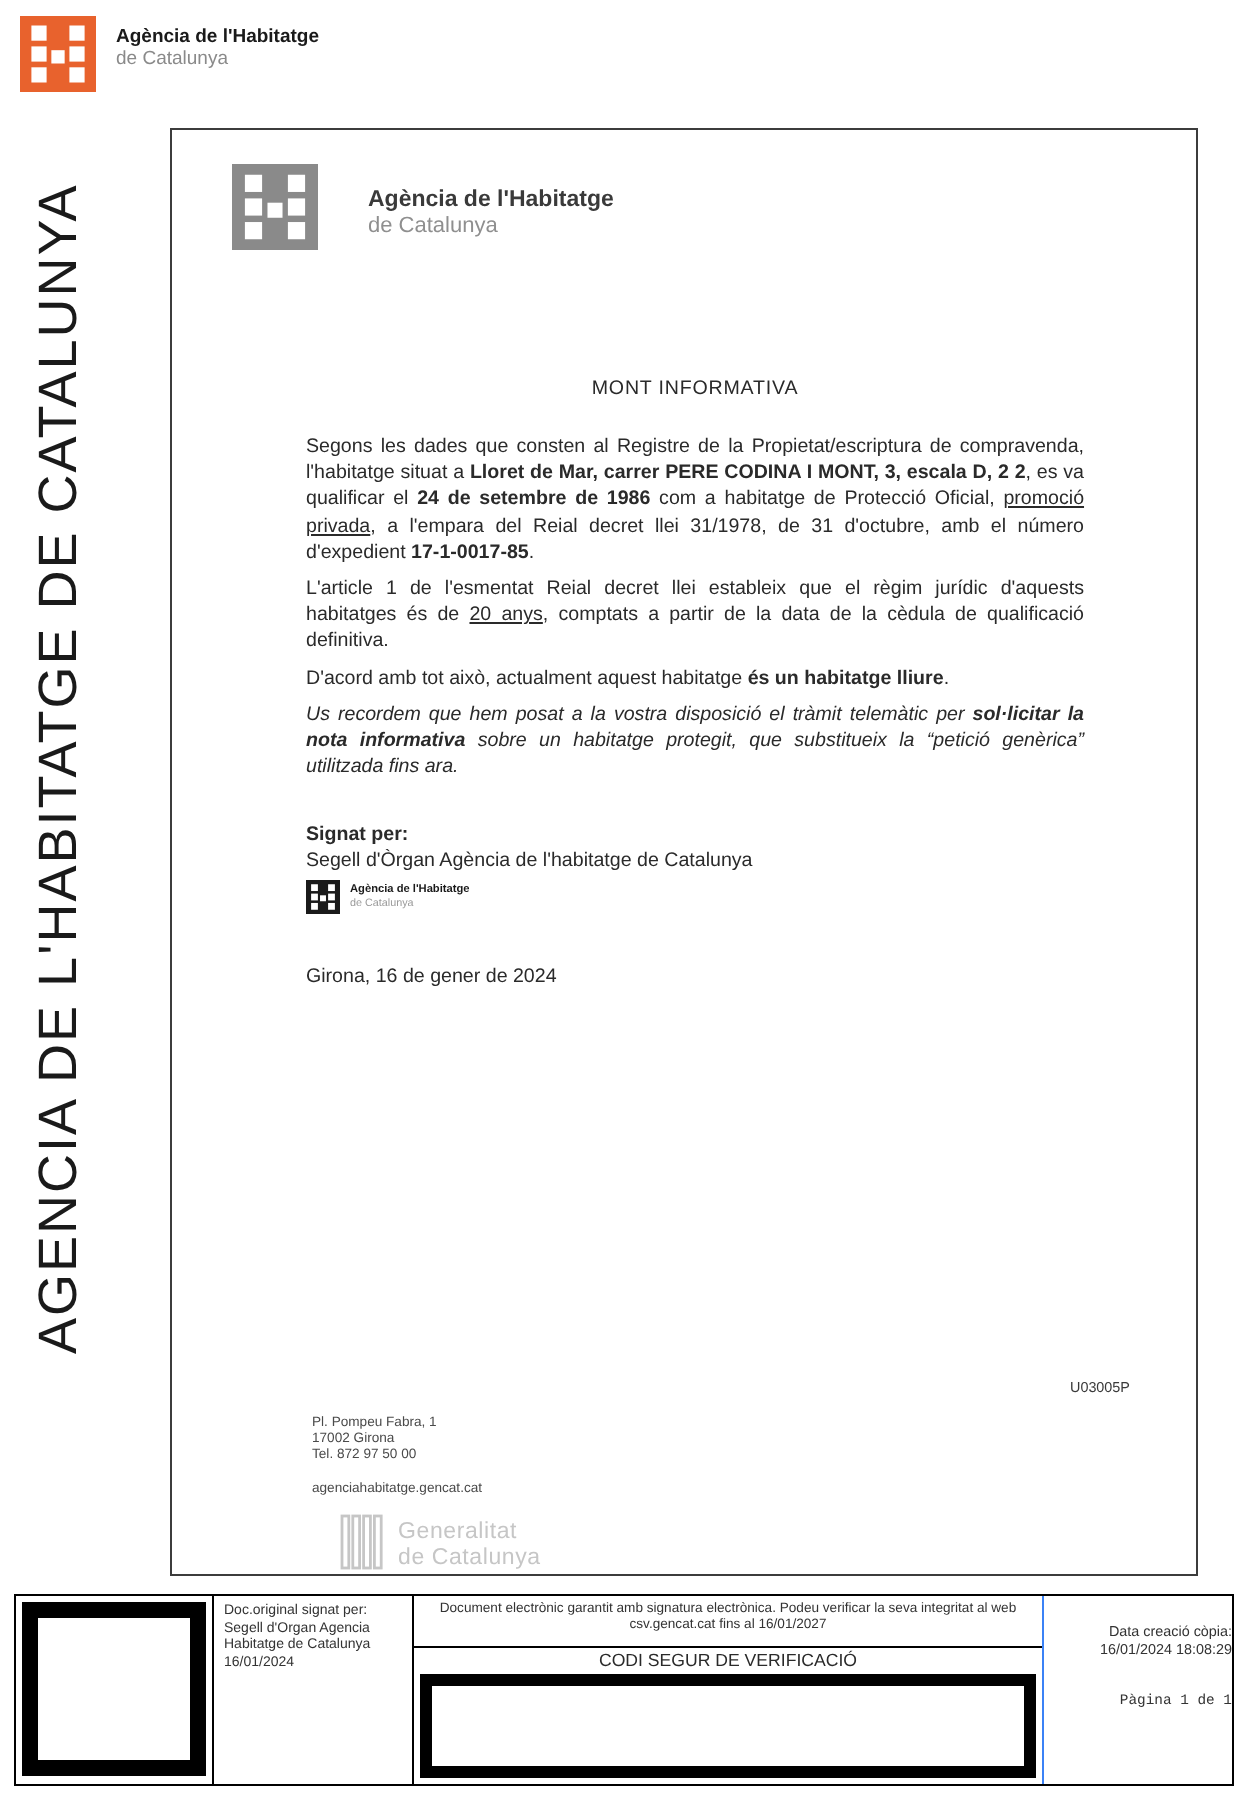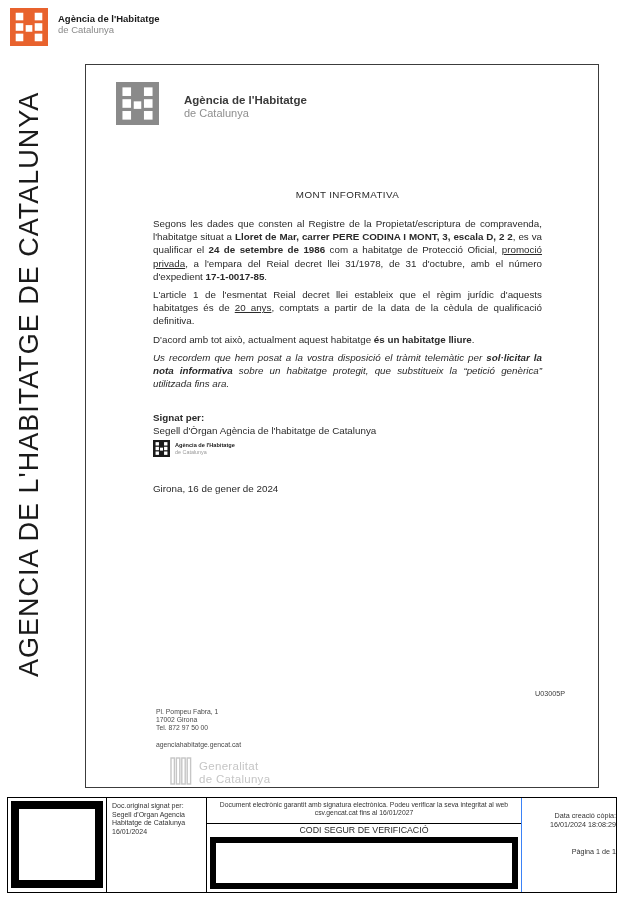--- a/index.html
+++ b/index.html
@@ -81,21 +81,21 @@
   .f-sign-box { position: absolute; left: 3px; top: 3px; right: 3px; bottom: 4px; border: 8px solid #000; background: #fff; }
   .f-col2 { width: 100px; border-left: 1px solid #000; padding: 4px 3px 0 5px; }
   .f-col2 .f-line { font-size: 7px; line-height: 8.6px; color: #333; }
   .f-col3 { width: 315px; border-left: 1px solid #000; display: flex; flex-direction: column; }
   .f-verify { padding: 3px 6px 0 6px; text-align: center; font-size: 6.8px; line-height: 8.4px; color: #333; }
   .f-original { text-align: center; font-size: 8.8px; color: #2a2a2a; margin-top: 6px; }
   .f-csv-row { border-top: 1px solid #000; margin-top: 5px; text-align: center; font-size: 8.8px; color: #2a2a2a; padding: 1px 0 2px 0; }
   .f-csv-box { flex: 1; margin: 0 3px 3px 3px; border: 6px solid #000; background: #fff; }
   .f-col4 { flex: 1; border-left: 1px solid #3b82f6; text-align: right; padding-top: 13px; }
   .f-col4 .f-date { font-size: 7.2px; line-height: 9px; color: #333; }
-  .f-col4 .f-page { font-size: 7.2px; color: #333; margin-top: 18px; }
+  .f-col4 .f-page { font-size: 7.2px; color: #333; margin-top: 18px; font-family: Liberation Mono, monospace; }
 </style>
 </head>
 <body>
 
 <div id="screen">
 
   <div class="brand">
     <span class="logo-box">
       <svg viewBox="0 0 40 40">
         <rect width="40" height="40" fill="#E8622D"></rect>

